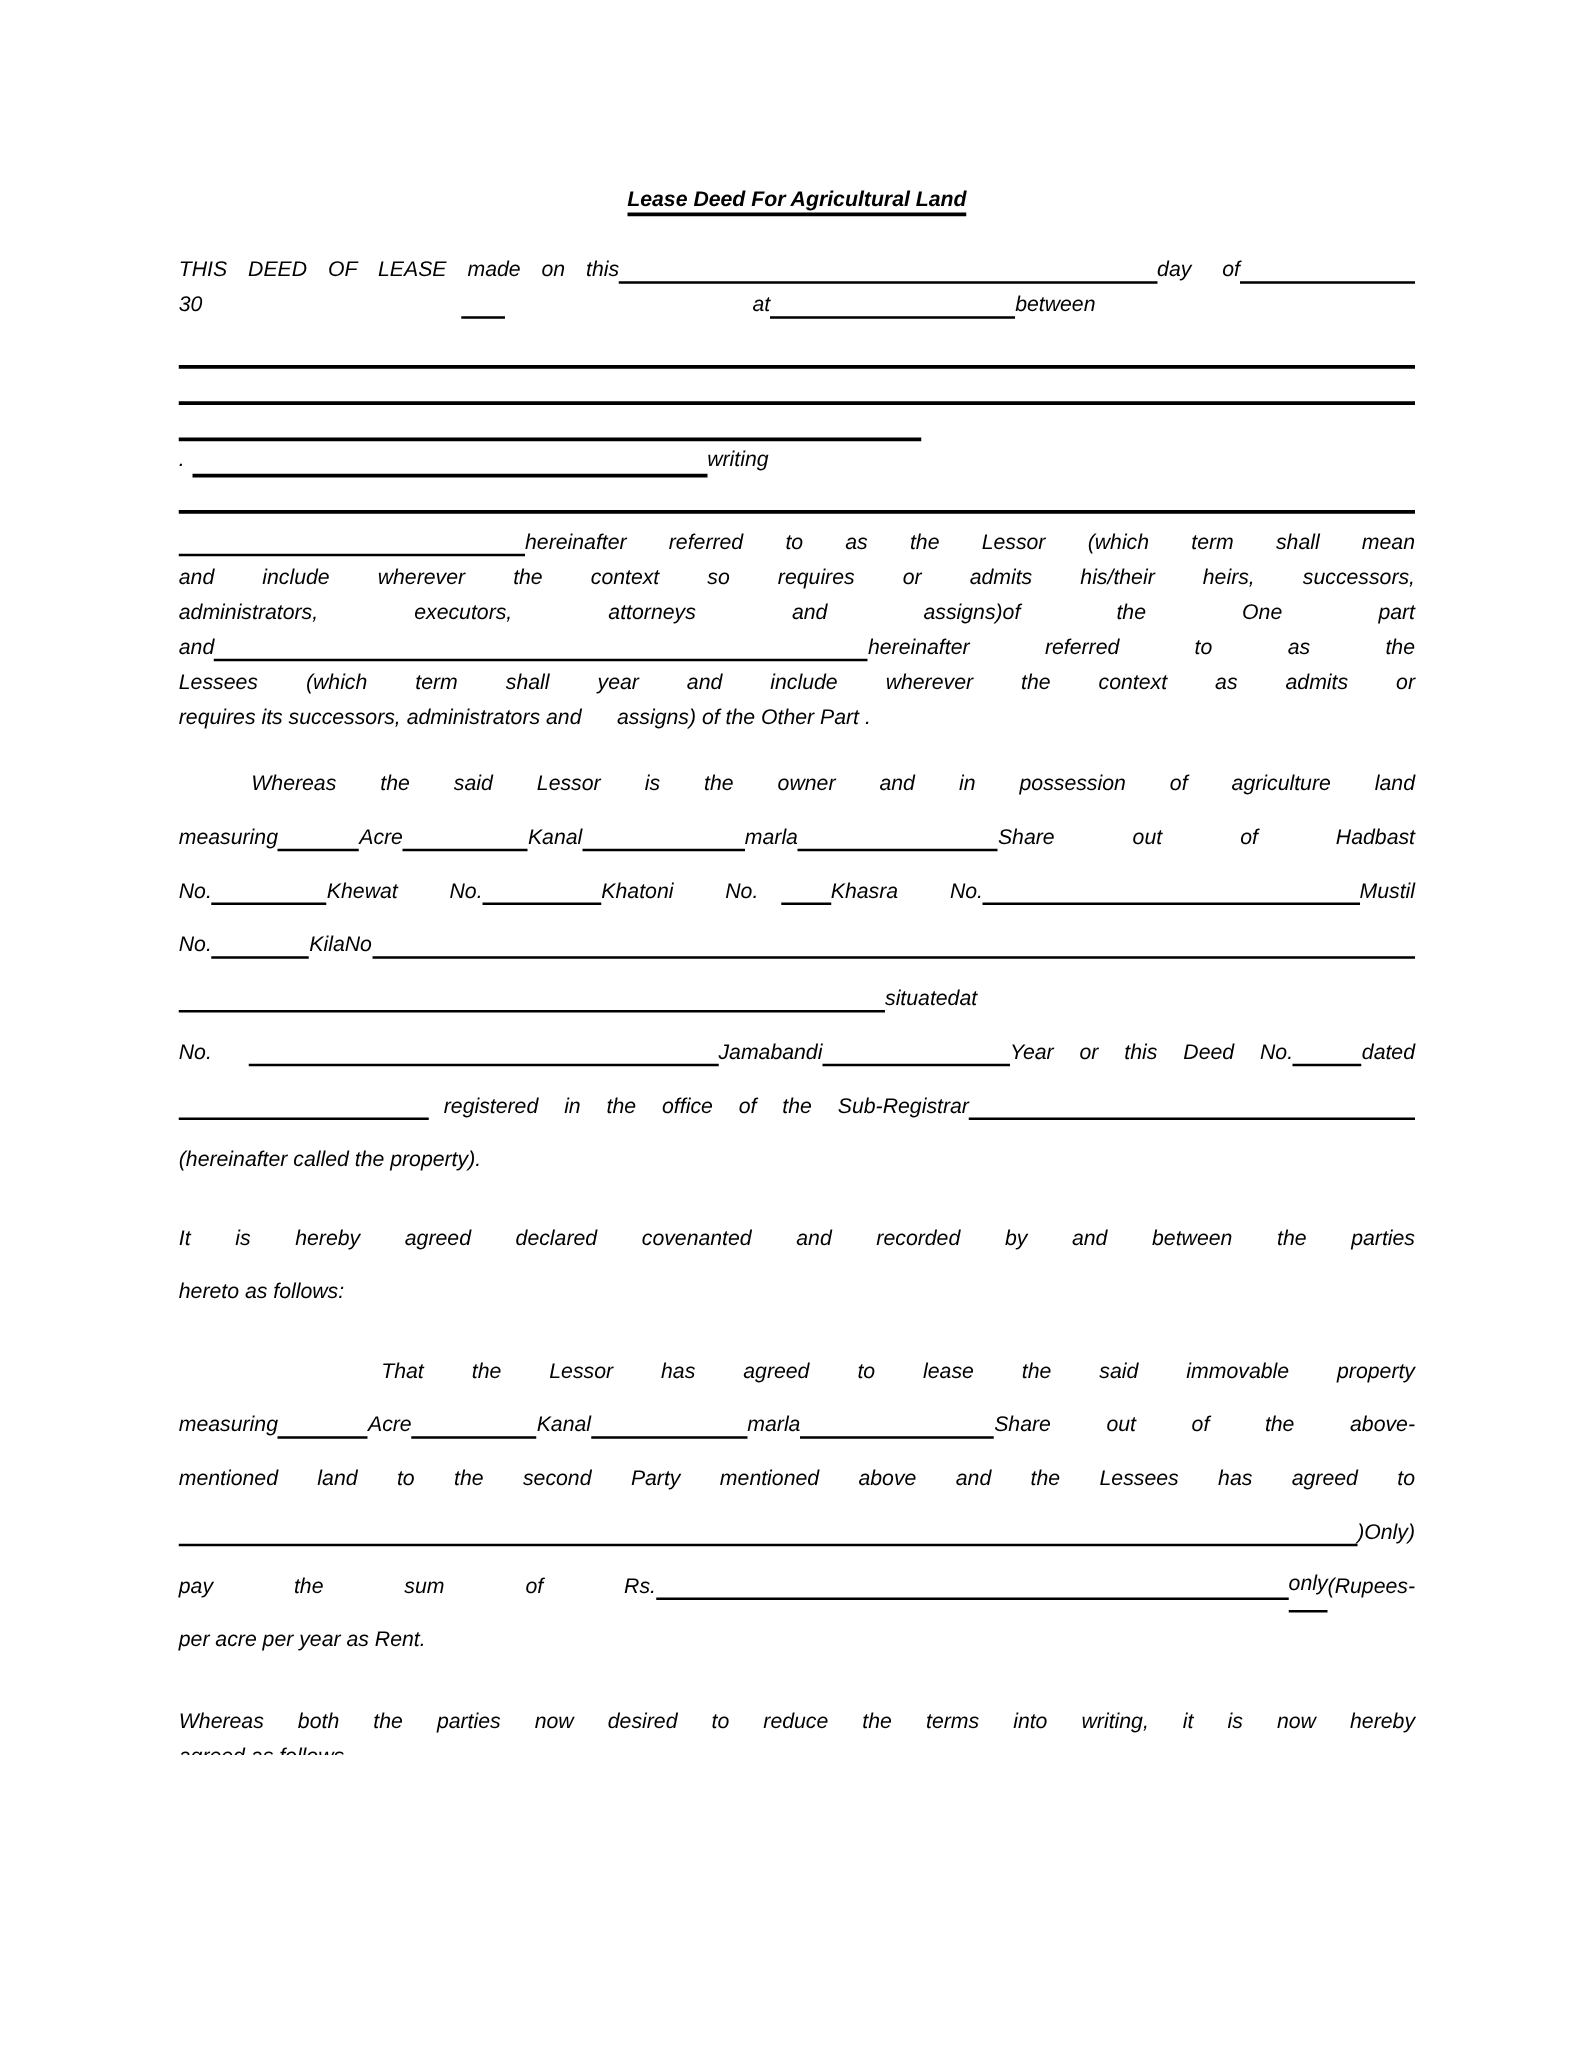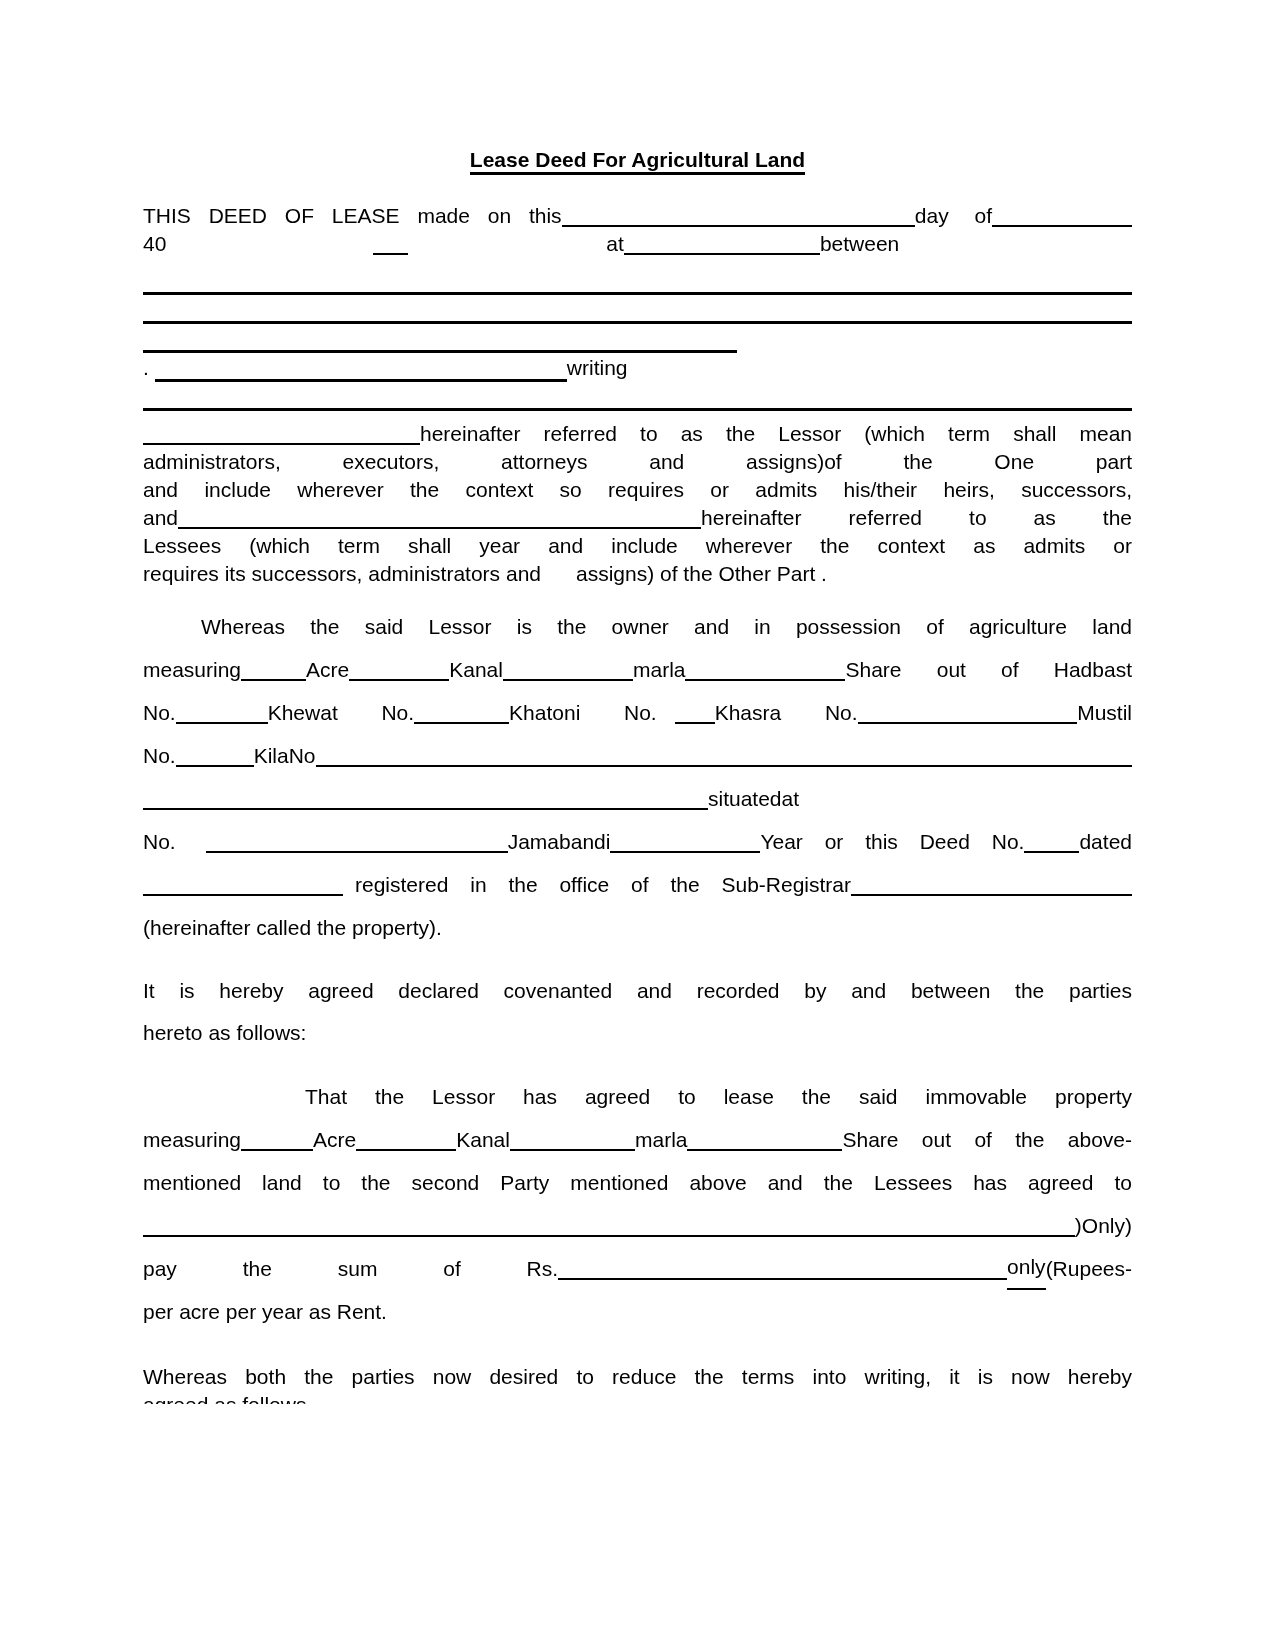--- a/index.html
+++ b/index.html
@@ -3,24 +3,25 @@
 <meta charset="utf-8">
 <style>
   html, body { margin: 0; padding: 0; background: #ffffff; }
   * { box-sizing: border-box; }
   .page {
     position: relative;
     width: 1275px;
     height: 1404px;
     background: #ffffff;
     font-family: "Liberation Sans", sans-serif;
-    font-size: 21px;
+    font-size: 17px;
     color: #000;
     padding-top: 146px;
     overflow: hidden;
+    font-style: italic;
   }
   .content { margin: 0 143px; width: 989px; }
 
   .title-row { height: 28px; line-height: 28px; text-align: center; }
   .title { font-weight: bold; border-bottom: 3px solid #000; padding-bottom: 1px; }
 
   
   .p1a { margin-top: 28px; }
   .blanks { margin-top: 8px; }
   .p1b { margin-top: 9px; }
@@ -72,21 +73,21 @@
   <div class="content">
 
     <div class="p1a lh28">
       <div class="fl">
         <span class="t ws12">THIS DEED OF LEASE made on this</span>
         <span class="fu grow"></span>
         <span class="t ws20">day of</span>
         <span class="fu" style="width:140px"></span>
       </div>
       <div class="fl">
-        <span class="t">40</span>
+        <span class="t">30</span>
         <span class="sp" style="width:207px"></span>
         <span class="fu" style="width:35px"></span>
         <span class="sp" style="width:198px"></span>
         <span class="t">at</span>
         <span class="sp grow"></span>
         <span class="fu" style="width:196px"></span>
         <span class="t">between</span>
       </div>
     </div>
 
@@ -109,22 +110,22 @@
       <div class="bl">
         <span class="bu grow"></span>
       </div>
     </div>
 
     <div class="p1b lh28">
       <div class="fl">
         <span class="fu" style="width:277px"></span>
         <span class="jt">hereinafter referred to as the Lessor (which term shall mean</span>
       </div>
+      <div class="just">and include wherever the context so requires or admits his/their heirs, successors,</div>
       <div class="just">administrators, executors, attorneys and assigns)of the One part</div>
-      <div class="just">and include wherever the context so requires or admits his/their heirs, successors,</div>
       <div class="fl">
         <span class="t">and</span>
         <span class="fu" style="width:523px"></span>
         <span class="jt">hereinafter referred to as the</span>
       </div>
       <div class="just">Lessees (which term shall year and include wherever the context as admits or</div>
       <div class="t">requires its successors, administrators and      assigns) of the Other Part .</div>
     </div>
 
     <div class="p2 lh43">

